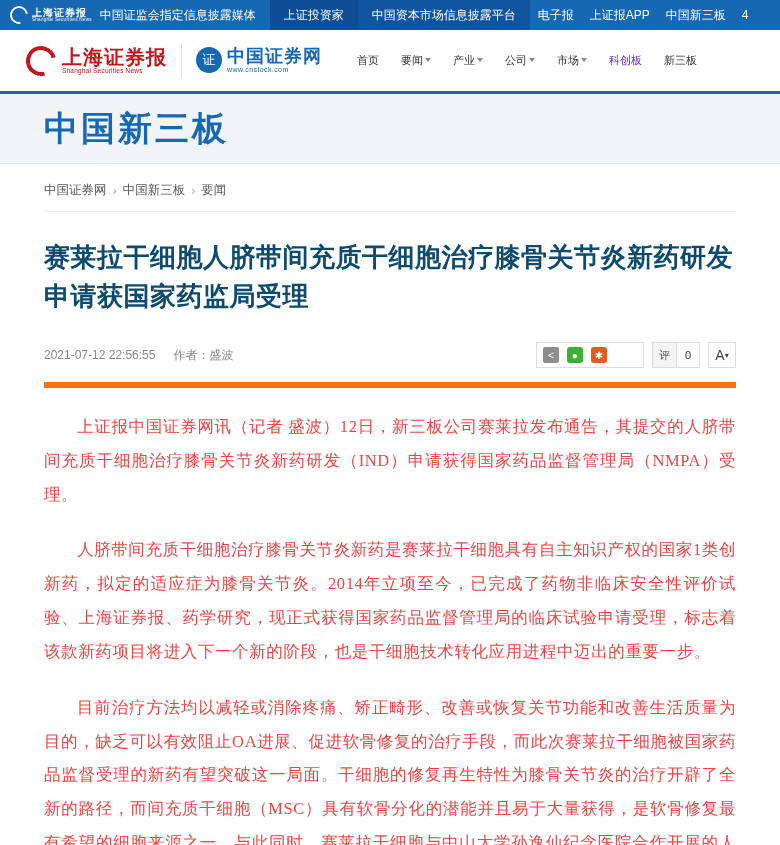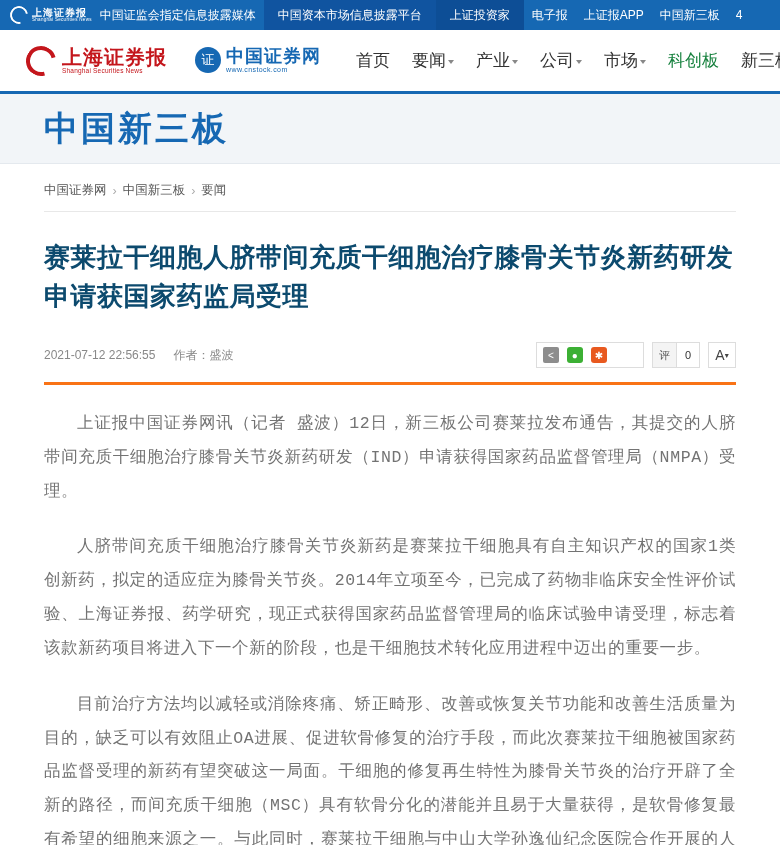--- a/index.html
+++ b/index.html
@@ -33,21 +33,21 @@
     border-radius: 50%;
     border: 2px solid #ffffff;
     border-right-color: transparent;
     transform: rotate(35deg);
   }
   .topbar-logo .ltext {
     display: flex; flex-direction: column; line-height: 1.0;
   }
   .topbar-logo .ltext b { font-size: 10px; letter-spacing: 1px; }
   .topbar-logo .ltext i { font-size: 4.5px; font-style: normal; letter-spacing: .3px; }
-  .topbar-slogan { font-size: 12px; padding-right: 8px; }
+  .topbar-slogan { font-size: 12px; padding-right: 14px; }
   .topbar-pill {
     background: #1054a0;
     height: 30px;
     display: flex; align-items: center;
     padding: 0 14px;
     font-size: 12px;
   }
   .topbar-pill.alt { background: #0d4e96; }
   .topbar-item {
     padding: 0 8px;
@@ -80,26 +80,26 @@
     width: 26px; height: 26px; border-radius: 50%;
     background: #1668b3; color: #fff; font-size: 13px;
     display: flex; align-items: center; justify-content: center;
   }
   .brand-b .bt2 { display: flex; flex-direction: column; line-height: 1.05; }
   .brand-b .bt2 b { font-size: 18px; color: #1668b3; letter-spacing: 1px; }
   .brand-b .bt2 i { font-size: 7px; font-style: normal; color: #1668b3; letter-spacing: .4px; }
 
   .nav { display: flex; align-items: center; margin-left: 24px; gap: 0; }
   .nav-item {
-    font-size: 17px;
+    font-size: 11px;
     color: #333333;
     padding: 0 11px;
     position: relative;
   }
-  .nav-item.red { color: #15803d; }
+  .nav-item.red { color: #6d28d9; }
   .nav-item .caret {
     display: inline-block;
     border-left: 3.5px solid transparent;
     border-right: 3.5px solid transparent;
     border-top: 4px solid #888;
     margin-left: 2px;
     vertical-align: 2px;
   }
 
   
@@ -143,21 +143,21 @@
     margin: 26px 0 0 0;
     letter-spacing: .5px;
     font-family: "Liberation Sans", sans-serif;
   }
 
   .meta-row {
     display: flex;
     align-items: center;
     margin-top: 26px;
     padding-bottom: 14px;
-    border-bottom: 3px solid #f97316;
+    border-bottom: 6px solid #f97316;
   }
   .meta-left {
     font-size: 12px;
     color: #888888;
     display: flex;
     gap: 18px;
     align-items: center;
   }
   .meta-right {
     margin-left: auto;
@@ -208,41 +208,41 @@
     font-size: 14px; color: #444;
     background: #fff;
   }
   .fontsize-box sub { font-size: 8px; }
 
   .article { padding-top: 22px; }
   .article p {
     margin: 0 0 22px 0;
     font-size: 16.5px;
     line-height: 2.05;
-    color: #737373;
+    color: #ef4444;
     text-indent: 2em;
     letter-spacing: .6px;
-    font-family: Liberation Mono, monospace;
+    font-family: Liberation Serif, serif;
     text-align: justify;
   }
 </style>
 </head>
 <body>
 
 <div class="topbar">
   <div class="topbar-logo">
     <div class="swirl"></div>
     <div class="ltext">
       <b>上海证券报</b>
       <i>Shanghai Securities News</i>
     </div>
   </div>
   <div class="topbar-slogan">中国证监会指定信息披露媒体</div>
+  <div class="topbar-pill alt">上证投资家</div>
   <div class="topbar-pill">中国资本市场信息披露平台</div>
-  <div class="topbar-pill alt">上证投资家</div>
   <div class="topbar-item">电子报</div>
   <div class="topbar-item">上证报APP</div>
   <div class="topbar-item">中国新三板</div>
   <div class="topbar-item">4</div>
 </div>
 
 <div class="masthead">
   <div class="brand-a">
     <div class="swirl2"></div>
     <div class="bt">

